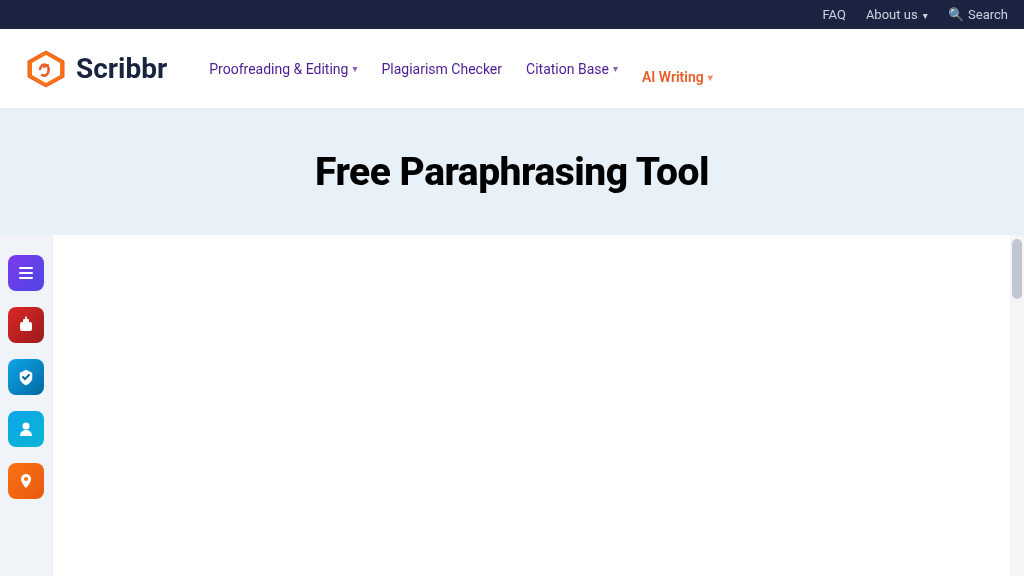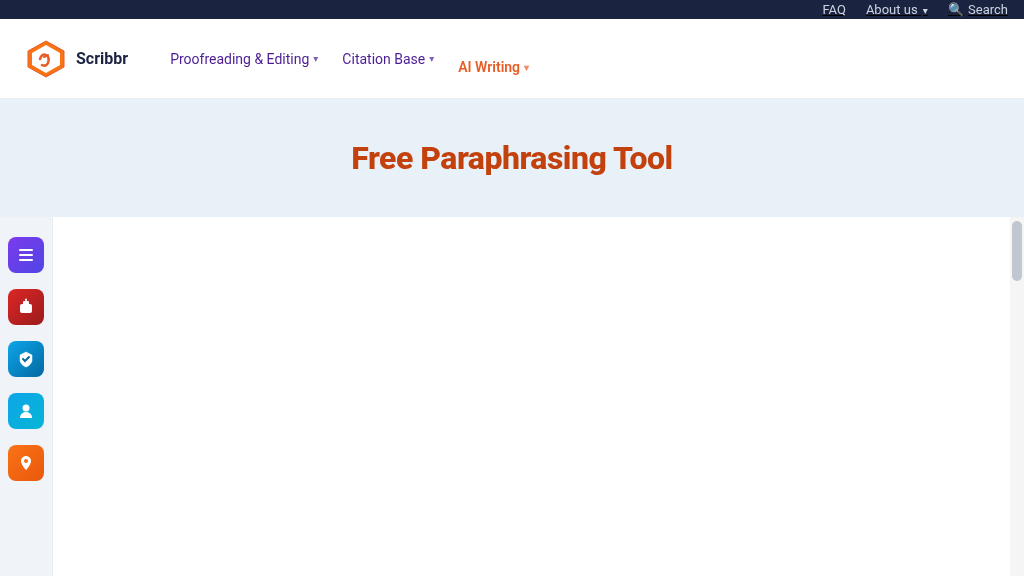--- a/index.html
+++ b/index.html
@@ -1,27 +1,26 @@
 <!DOCTYPE html>
 <html><head>
   <meta charset="utf-8">
   <style>
     * { margin: 0; padding: 0; box-sizing: border-box; }
     body { font-family: -apple-system, BlinkMacSystemFont, 'Segoe UI', Roboto, sans-serif; width: 1024px; overflow-x: hidden; }
 
     
     .top-bar {
       background-color: #1a2340;
-      height: 19px;
+      height: 29px;
       display: flex;
       align-items: center;
       justify-content: flex-end;
       padding: 0 16px;
       gap: 20px;
-      text-decoration: underline;
     }
     .top-bar a {
       color: #cdd4e0;
       font-size: 13px;
       text-decoration: none;
       cursor: pointer;
     }
     .top-bar-search {
       display: flex;
       align-items: center;
@@ -47,21 +46,21 @@
       align-items: center;
       gap: 8px;
       margin-right: 32px;
       text-decoration: none;
     }
     .logo-icon {
       width: 44px;
       height: 44px;
     }
     .logo-text {
-      font-size: 16px;
+      font-size: 28px;
       font-weight: 700;
       color: #1a2340;
     }
     .nav-items {
       display: flex;
       align-items: center;
       gap: 4px;
       list-style: none;
     }
     .nav-item {
@@ -80,23 +79,23 @@
       opacity: 0.7;
     }
 
     
     .hero {
       background-color: #e8f0f8;
       padding: 40px 24px;
       text-align: center;
     }
     .hero-title {
-      font-size: 32px;
+      font-size: 39px;
       font-weight: 800;
-      color: #c2410c;
+      color: #000000;
       letter-spacing: -0.5px;
     }
 
     
     .content-area {
       display: flex;
       background: #f0f4f8;
       min-height: 380px;
     }
 
@@ -184,20 +183,23 @@
     </svg>
     <span class="logo-text">Scribbr</span>
   </a>
 
   <ul class="nav-items">
     <li class="nav-item">
       <span>Proofreading &amp; Editing</span>
       <span class="chevron">▾</span>
     </li>
     <li class="nav-item">
+      <span>Plagiarism Checker</span>
+    </li>
+    <li class="nav-item">
       <span>Citation Base</span>
       <span class="chevron">▾</span>
     </li>
     <li class="nav-item active">
       <span>AI Writing</span>
       <span class="chevron">▾</span>
     </li>
   </ul>
 </nav>
 

